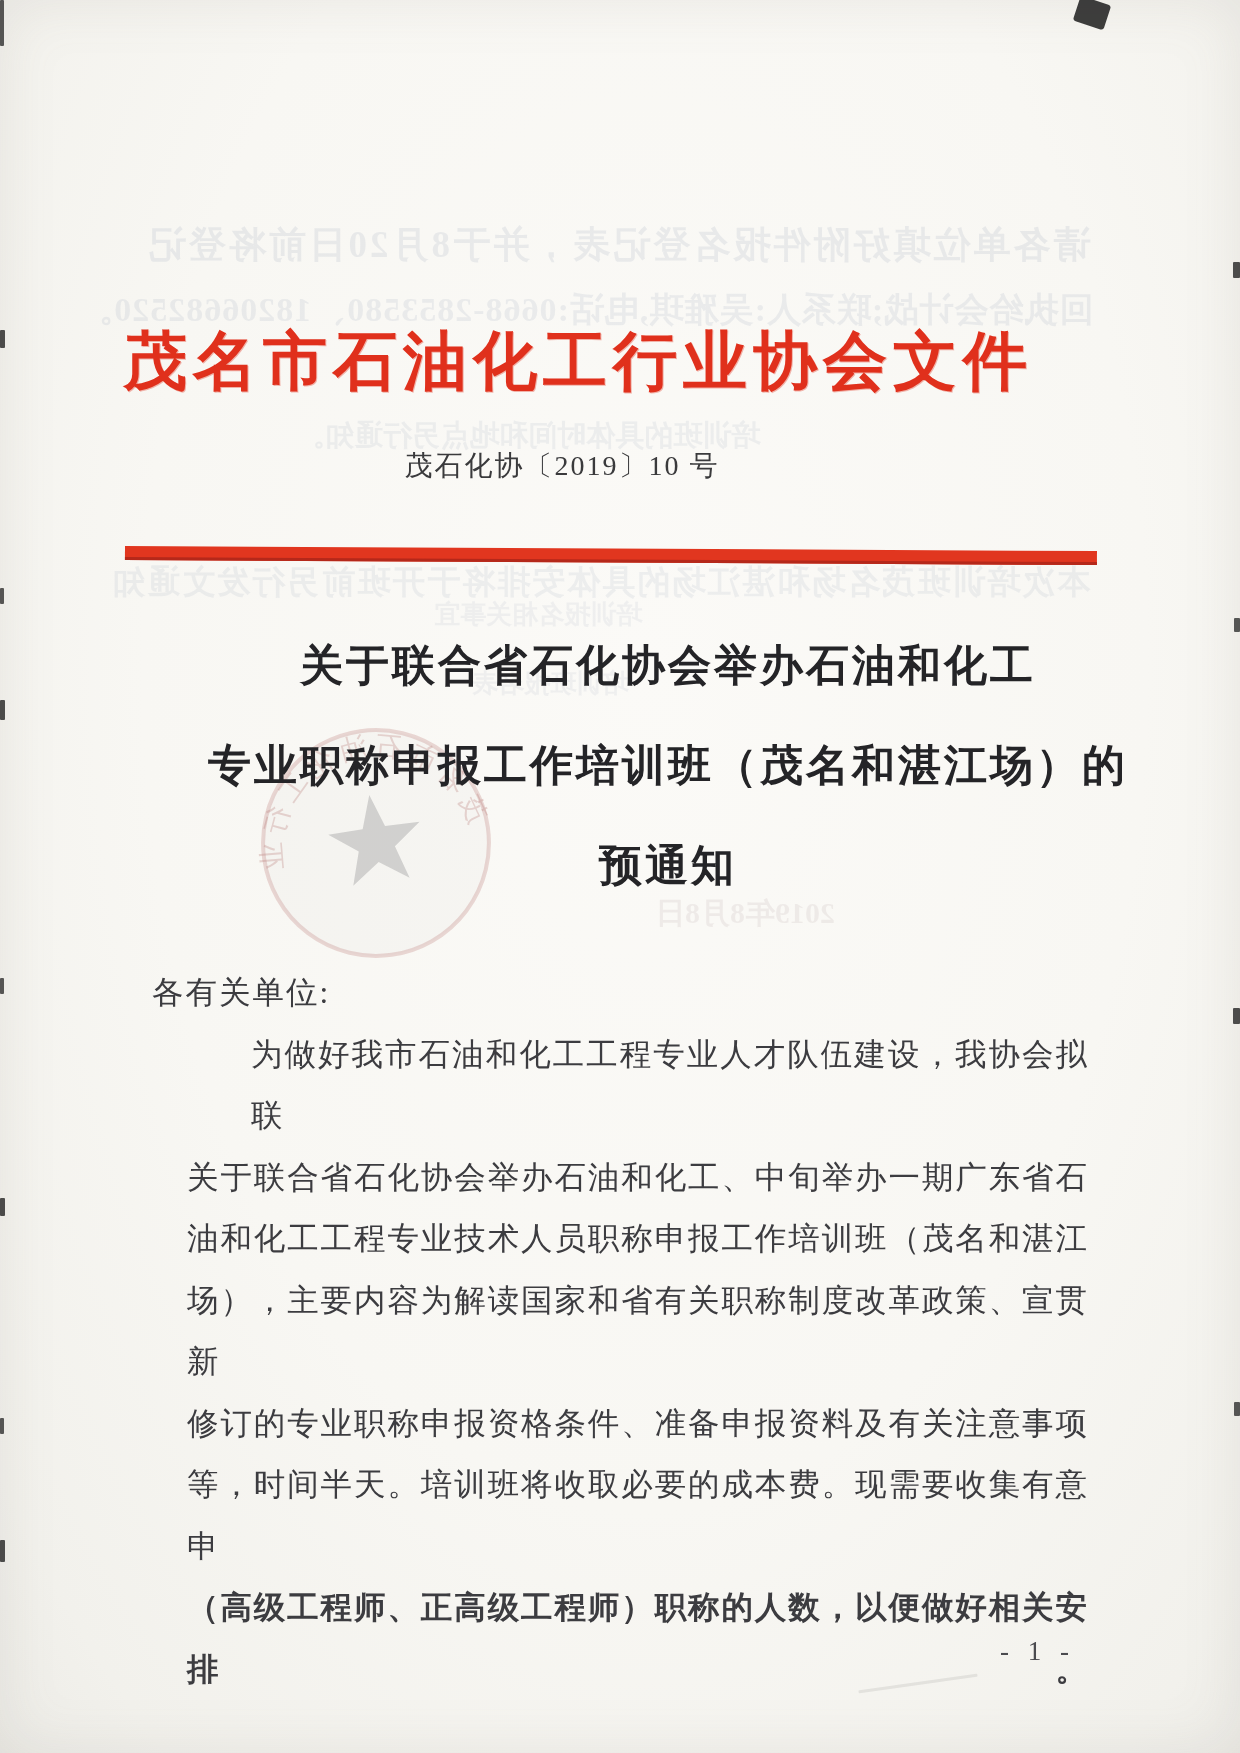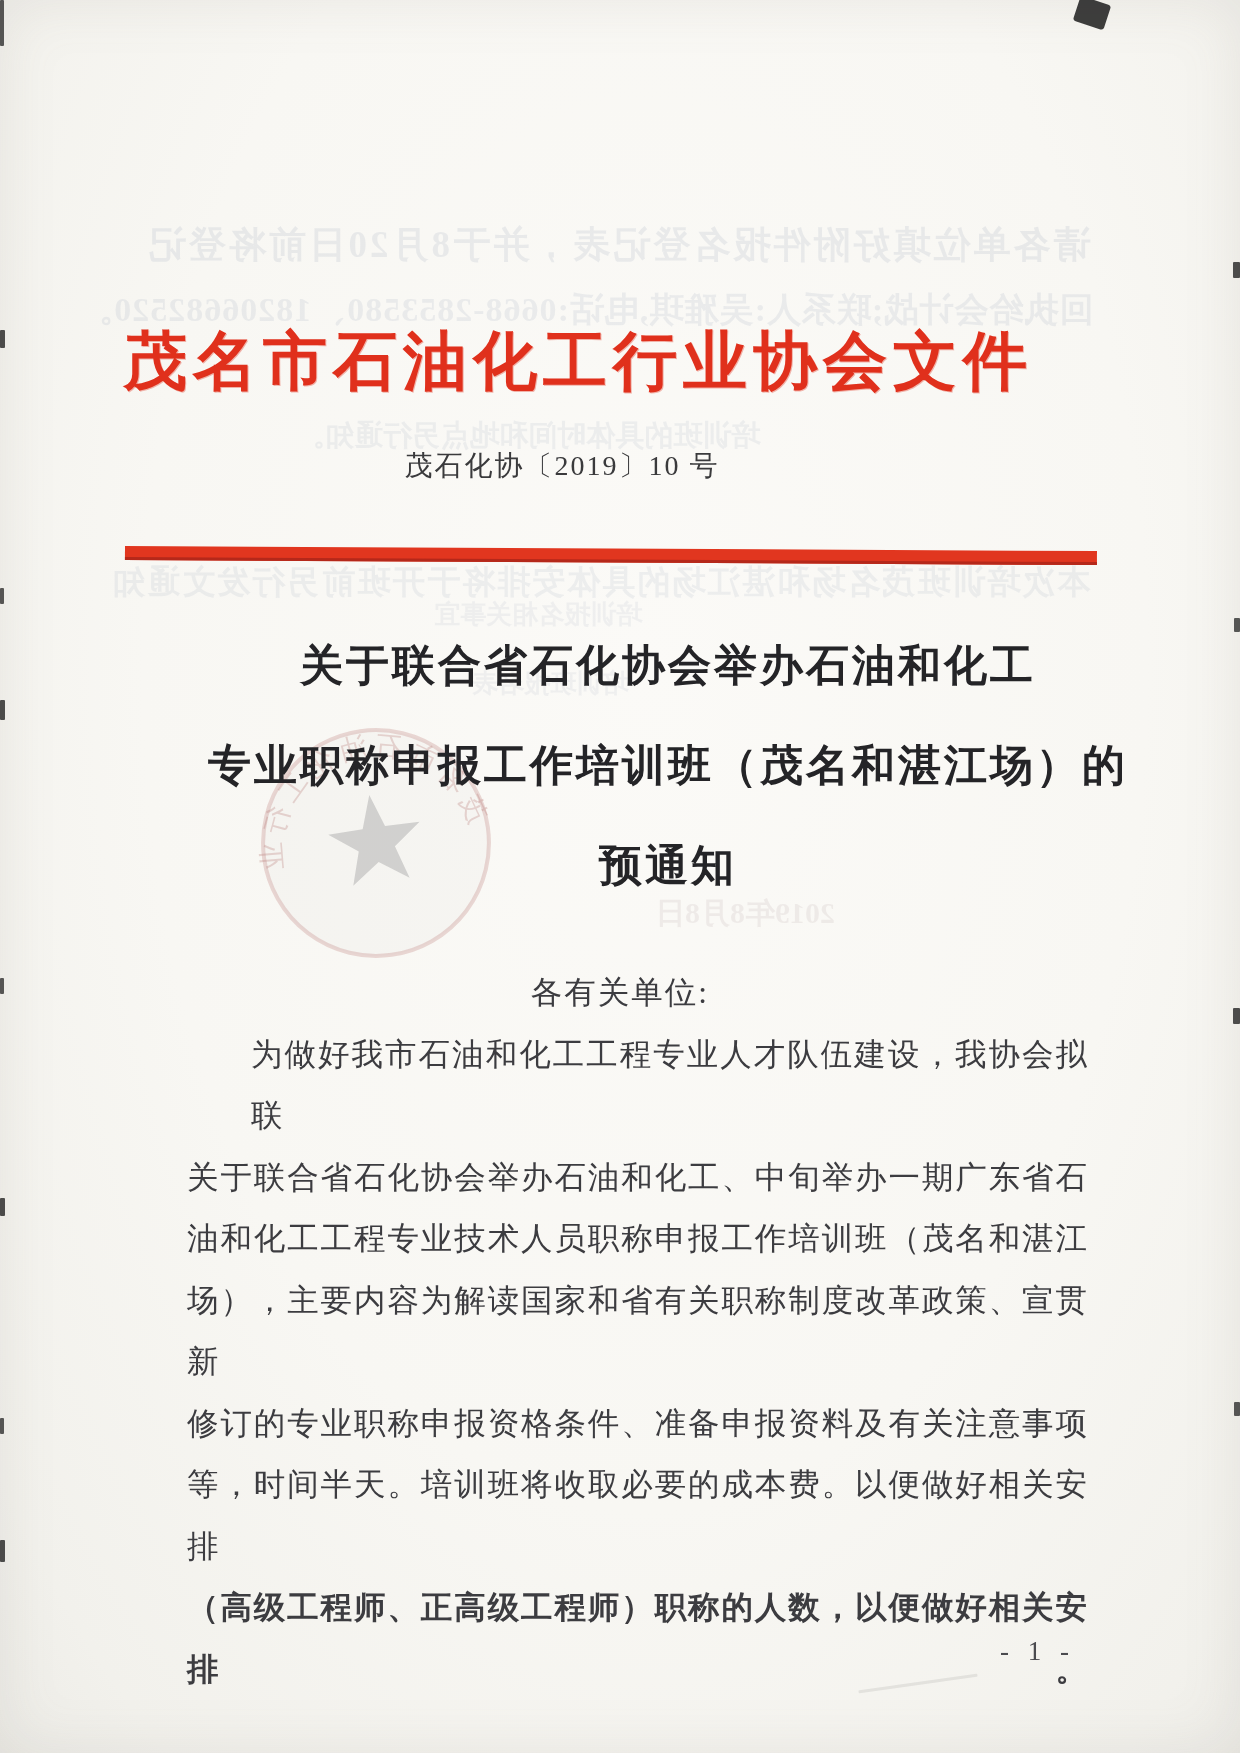--- a/index.html
+++ b/index.html
@@ -59,21 +59,21 @@
     text-align:center;line-height:100px;
     font-size:43px;font-weight:700;color:#242427;
     letter-spacing:3px;white-space:nowrap;padding-left:48px;
   }
   .heading .hl{height:100px;}
   
   .bodytext{
     position:absolute;top:962px;left:152px;width:936px;
     font-size:31.5px;color:#3c3c40;line-height:61.5px;
   }
-  .salutation{letter-spacing:2px;text-align:center;}
+  .salutation{letter-spacing:2px;}
   .pline{
     text-align:justify;text-align-last:justify;
     letter-spacing:1px;
     margin-left:35px;
   }
   .pline.indent{padding-left:64px;}
   .pline.lastline{text-align-last:justify;font-weight:bold;}
   
   .pageno{
     position:absolute;top:1636px;left:1000px;width:110px;
@@ -132,21 +132,21 @@
     <div class="hl">预通知</div>
   </div>
 
   <div class="bodytext">
     <div class="salutation">各有关单位:</div>
     <div class="pline indent">为做好我市石油和化工工程专业人才队伍建设，我协会拟联</div>
     <div class="pline">关于联合省石化协会举办石油和化工、中旬举办一期广东省石</div>
     <div class="pline">油和化工工程专业技术人员职称申报工作培训班（茂名和湛江</div>
     <div class="pline">场），主要内容为解读国家和省有关职称制度改革政策、宣贯新</div>
     <div class="pline">修订的专业职称申报资格条件、准备申报资料及有关注意事项</div>
-    <div class="pline">等，时间半天。培训班将收取必要的成本费。以便做好相关安排</div>
+    <div class="pline">等，时间半天。培训班将收取必要的成本费。现需要收集有意申</div>
     <div class="pline lastline">（高级工程师、正高级工程师）职称的人数，以便做好相关安排。</div>
   </div>
 
   <div class="pageno">- 1 -</div>
 
   <div class="mark m-tl"></div>
   <div class="mark m-l1"></div>
   <div class="mark m-l2"></div>
   <div class="mark m-l3"></div>
   <div class="mark m-l4"></div>

